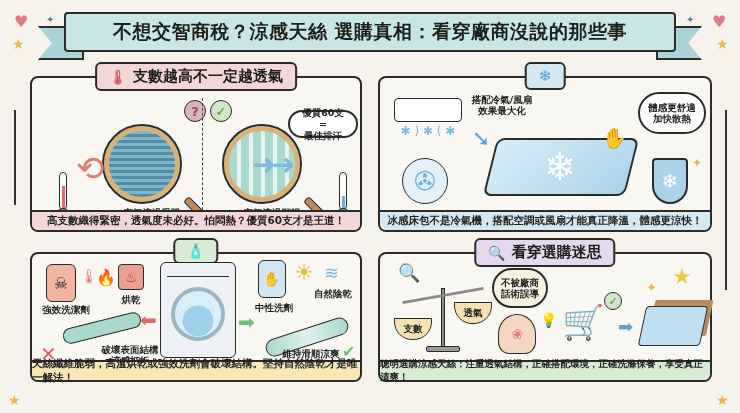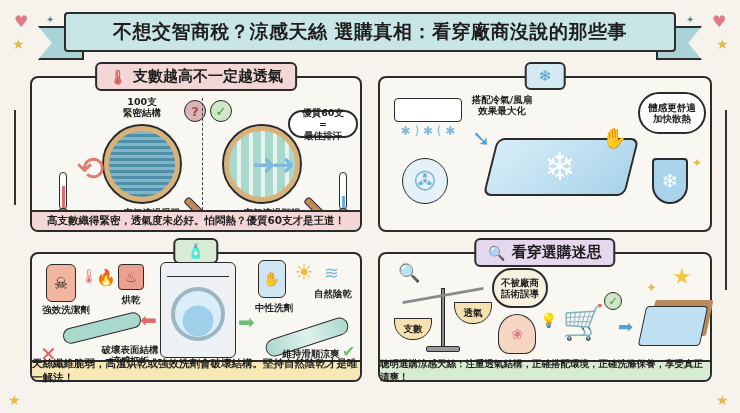--- a/index.html
+++ b/index.html
@@ -76,24 +76,20 @@
   <div class="ribbon-tail left"></div>
   <div class="ribbon-tail right"></div>
   <div class="title-box">不想交智商稅？涼感天絲 選購真相：看穿廠商沒說的那些事</div>
 </div>
 
 <div class="panel" style="left:30px;top:76px;width:332px;height:156px;">
   <div class="panel-tag" style="background:#f3d6d6;">
     <span style="color:#d45a5a;font-size:14px;">🌡</span>
     <span>支數越高不一定越透氣</span>
   </div>
-  <div class="lbl" style="left:80px;top:18px;width:60px;">
-    <div>100支</div>
-    <div>緊密結構</div>
-  </div>
   <div class="ico" style="left:152px;top:22px;width:22px;height:22px;border-radius:50%;background:#d9b3b8;border:1.5px solid #2b2b2b;font-weight:bold;color:#a3454f;font-size:13px;">?</div>
   <div class="magnifier" style="left:72px;top:48px;background:repeating-linear-gradient(0deg,#8fbfcf 0 3px,#e6f2f5 3px 6px),#8fbfcf;background-blend-mode:multiply;"></div>
   <div class="handle" style="left:162px;top:116px;"></div>
   <div class="ico" style="left:44px;top:70px;font-size:34px;color:#e17a70;">⟲</div>
   <div class="thermo" style="left:24px;top:94px;">
     <div class="tube"></div>
       <div class="fill" style="background:#e16a6a;"></div>
       <div class="bulb" style="background:#e16a6a;"></div>
   </div>
   <div class="lbl" style="left:80px;top:129px;width:80px;">空氣流過受阻</div>
@@ -138,20 +134,21 @@
   <div class="ico" style="left:150px;top:64px;width:60px;height:50px;color:#fff;font-size:38px;">❄</div>
   <div class="ico" style="left:222px;top:48px;font-size:20px;color:#f2c7a2;">✋</div>
   <div class="bubble" style="left:258px;top:14px;width:68px;height:42px;border-radius:22px;">
     <div>
         <div>體感更舒適</div>
         <div>加快散熱</div>
       </div>
   </div>
   <div class="ico" style="left:272px;top:80px;width:36px;height:46px;background:#a9d3ea;border:2px solid #2b2b2b;border-radius:4px 4px 18px 18px;color:#fff;font-size:20px;">❄</div>
   <div class="ico" style="left:312px;top:78px;color:#e8b94a;font-size:12px;">✦</div>
+  <div class="panel-foot" style="background:#d4e9f2;">冰感床包不是冷氣機，搭配空調或風扇才能真正降溫，體感更涼快！</div>
 </div>
 
 <div class="panel" style="left:30px;top:252px;width:332px;height:130px;">
   <div class="panel-tag" style="background:#d8ecd3;">
     <span style="color:#6aa7cf;font-size:14px;">🧴</span>
   </div>
   <div class="ico" style="left:14px;top:10px;width:30px;height:38px;background:#f2b6a0;border:1.5px solid #2b2b2b;border-radius:6px;font-size:16px;">☠</div>
   <div class="ico" style="left:48px;top:14px;font-size:14px;color:#e16a6a;">🌡</div>
   <div class="ico" style="left:64px;top:14px;font-size:16px;color:#e0603a;">🔥</div>
   <div class="ico" style="left:86px;top:10px;width:26px;height:26px;background:#e9a08f;border:1.5px solid #2b2b2b;border-radius:4px;font-size:13px;color:#b03b2a;">♨</div>

